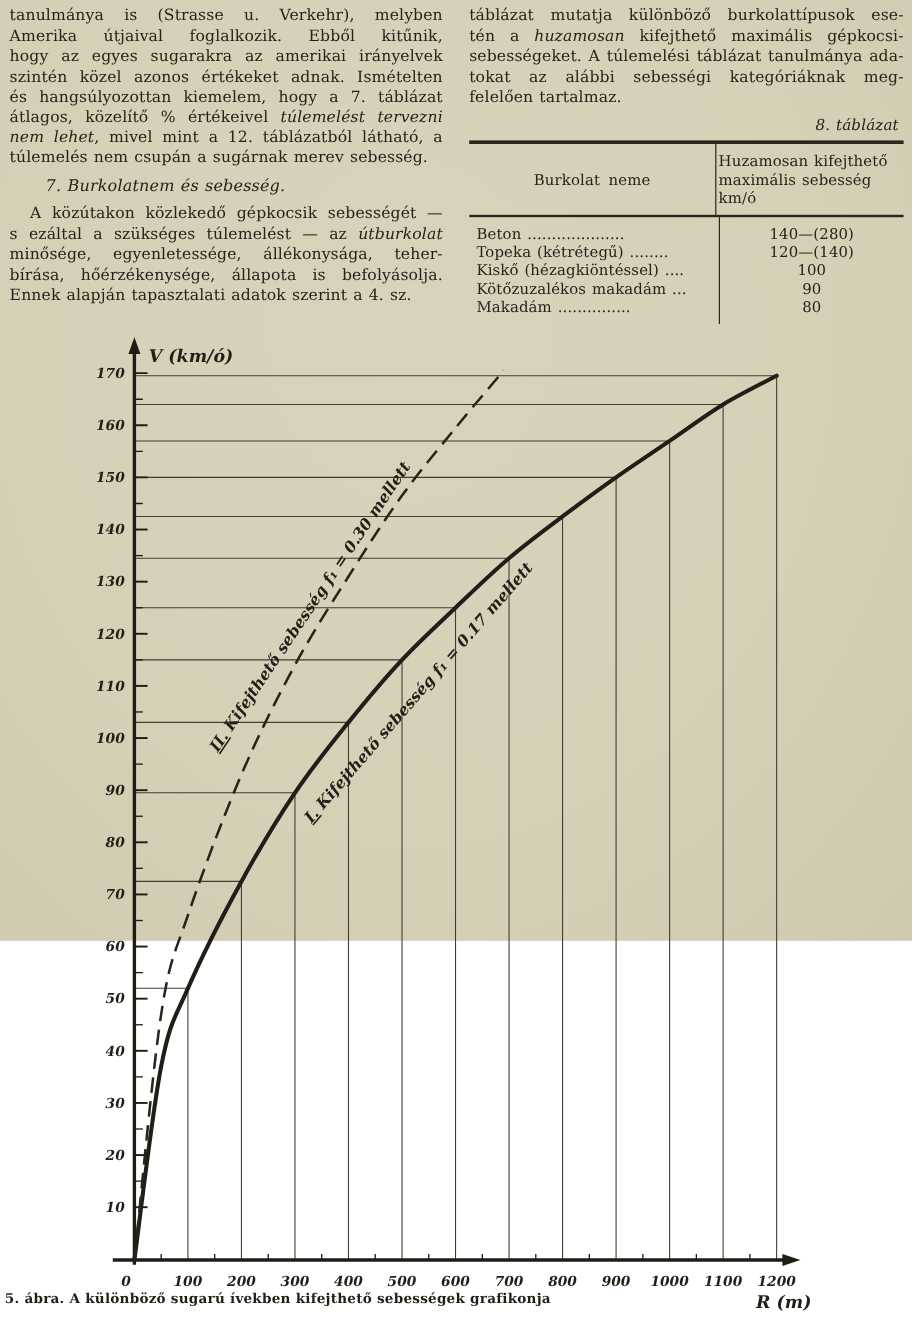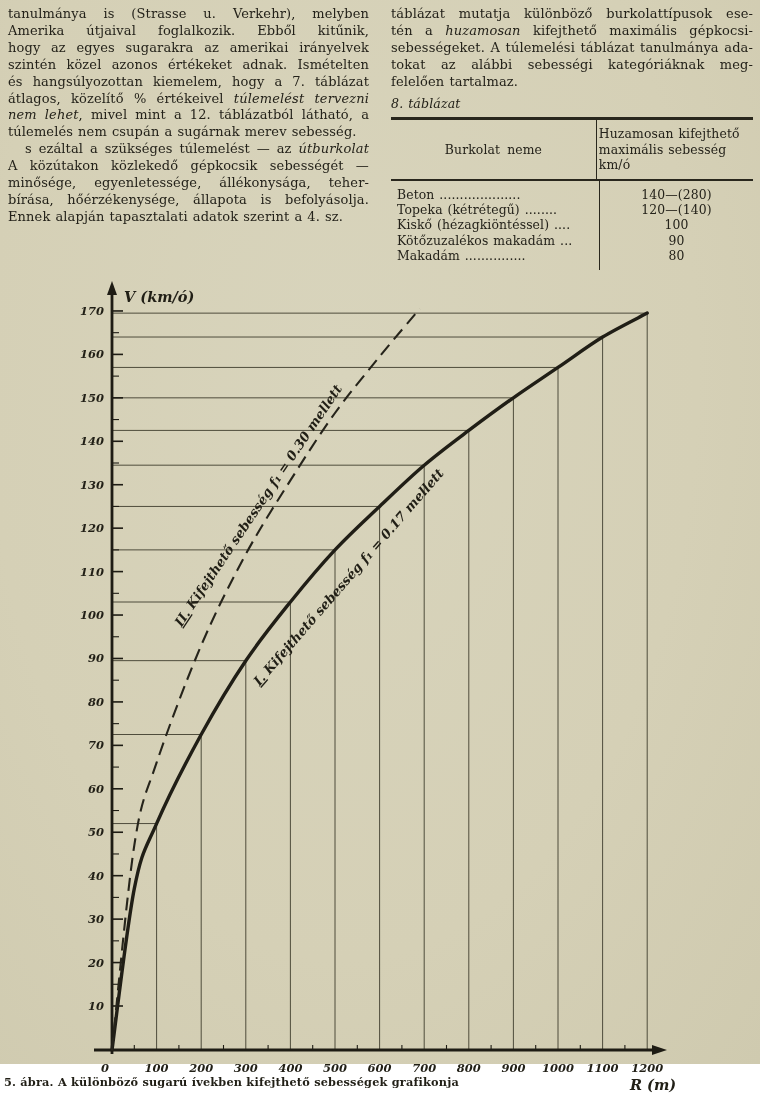--- a/index.html
+++ b/index.html
@@ -1,31 +1,31 @@
 <!DOCTYPE html>
 <html><head>
 <meta charset="utf-8">
 <style>
   html,body{margin:0;padding:0;}
   body{width:760px;height:1100px;overflow:hidden;}
   .page{
-    position:relative;width:760px;height:1064px;
+    position:relative;width:760px;height:784px;
     background:radial-gradient(ellipse at 45% 35%, #d8d4bc 0%, #d5d0b6 60%, #cfcaaf 100%);
     font-family:"DejaVu Serif", serif;
     color:#24221a;
   }
   .col{position:absolute;top:6px;font-size:13px;line-height:16.9px;letter-spacing:.12px;word-spacing:.8px;}
   .col.left{left:8px;width:361px;}
   .col.right{left:391px;width:362px;}
   .tline{text-align:justify;text-align-last:justify;white-space:normal;}
   .tline.last{text-align-last:left;}
   .it{font-style:italic;}
   .heading{font-style:italic;margin:7px 0 6px 30px;font-size:13.4px;}
   .indent-first .tline:first-child{text-indent:17px;}
-  .tbl-label{font-style:italic;text-align:left;font-size:12.6px;margin:5px 4px 5px 0;}
+  .tbl-label{font-style:italic;text-align:right;font-size:12.6px;margin:5px 4px 5px 0;}
   .dtable{border-top:3px solid #29271d;font-size:12.4px;line-height:15.2px;}
   .thead{display:flex;border-bottom:2.6px solid #29271d;}
   .th1{flex:1.32;display:flex;align-items:center;justify-content:center;text-align:center;padding:8px 2px;word-spacing:3px;}
   .th2{flex:1;border-left:1.7px solid #29271d;padding:6px 2px;white-space:pre-line;line-height:15.5px;}
   .tbody{display:flex;align-items:center;}
   .bnames{flex:1.32;padding:6px 0 7px 6px;}
   .bvals{flex:1;border-left:1.7px solid #29271d;padding:6px 0 7px;text-align:center;}
   .bnames div{white-space:nowrap;overflow:hidden;}
   svg.chart{position:absolute;left:0;top:278px;}
   svg.chart text{font-family:"DejaVu Serif", serif;fill:#211f16;}
@@ -44,23 +44,24 @@
     <div class="para">
         <div class="tline"><span>tanulmánya is (Strasse u. Verkehr), melyben</span></div>
         <div class="tline"><span>Amerika útjaival foglalkozik. Ebből kitűnik,</span></div>
         <div class="tline"><span>hogy az egyes sugarakra az amerikai irányelvek</span></div>
         <div class="tline"><span>szintén közel azonos értékeket adnak. Ismételten</span></div>
         <div class="tline"><span>és hangsúlyozottan kiemelem, hogy a 7. táblázat</span></div>
         <div class="tline"><span>átlagos, közelítő % értékeivel </span><span class="it">túlemelést tervezni</span></div>
         <div class="tline"><span class="it">nem lehet</span><span>, mivel mint a 12. táblázatból látható, a</span></div>
         <div class="tline last"><span>túlemelés nem csupán a sugárnak merev sebesség.</span></div>
       </div>
+    <div class="heading">7. Burkolatnem és sebesség.</div>
     <div class="para indent-first">
+        <div class="tline"><span>A közútakon közlekedő gépkocsik sebességét —</span></div>
         <div class="tline"><span>s ezáltal a szükséges túlemelést — az </span><span class="it">útburkolat</span></div>
-        <div class="tline"><span>A közútakon közlekedő gépkocsik sebességét —</span></div>
         <div class="tline"><span>minősége, egyenletessége, állékonysága, teher-</span></div>
         <div class="tline"><span>bírása, hőérzékenysége, állapota is befolyásolja.</span></div>
         <div class="tline last"><span>Ennek alapján tapasztalati adatok szerint a 4. sz.</span></div>
       </div>
   </div>
 
   <div class="col right">
     <div class="para">
         <div class="tline"><span>táblázat mutatja különböző burkolattípusok ese-</span></div>
         <div class="tline"><span>tén a </span><span class="it">huzamosan</span><span> kifejthető maximális gépkocsi-</span></div>

